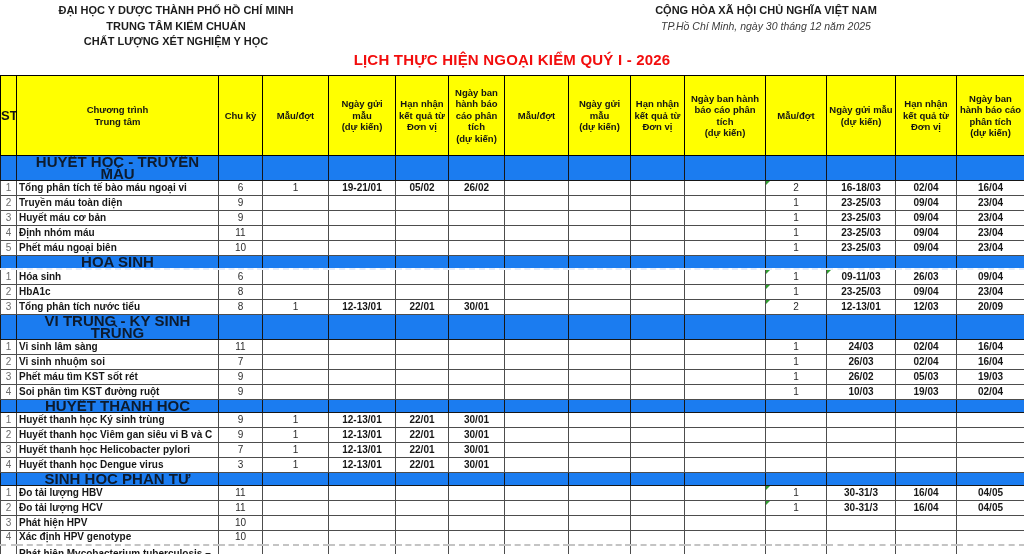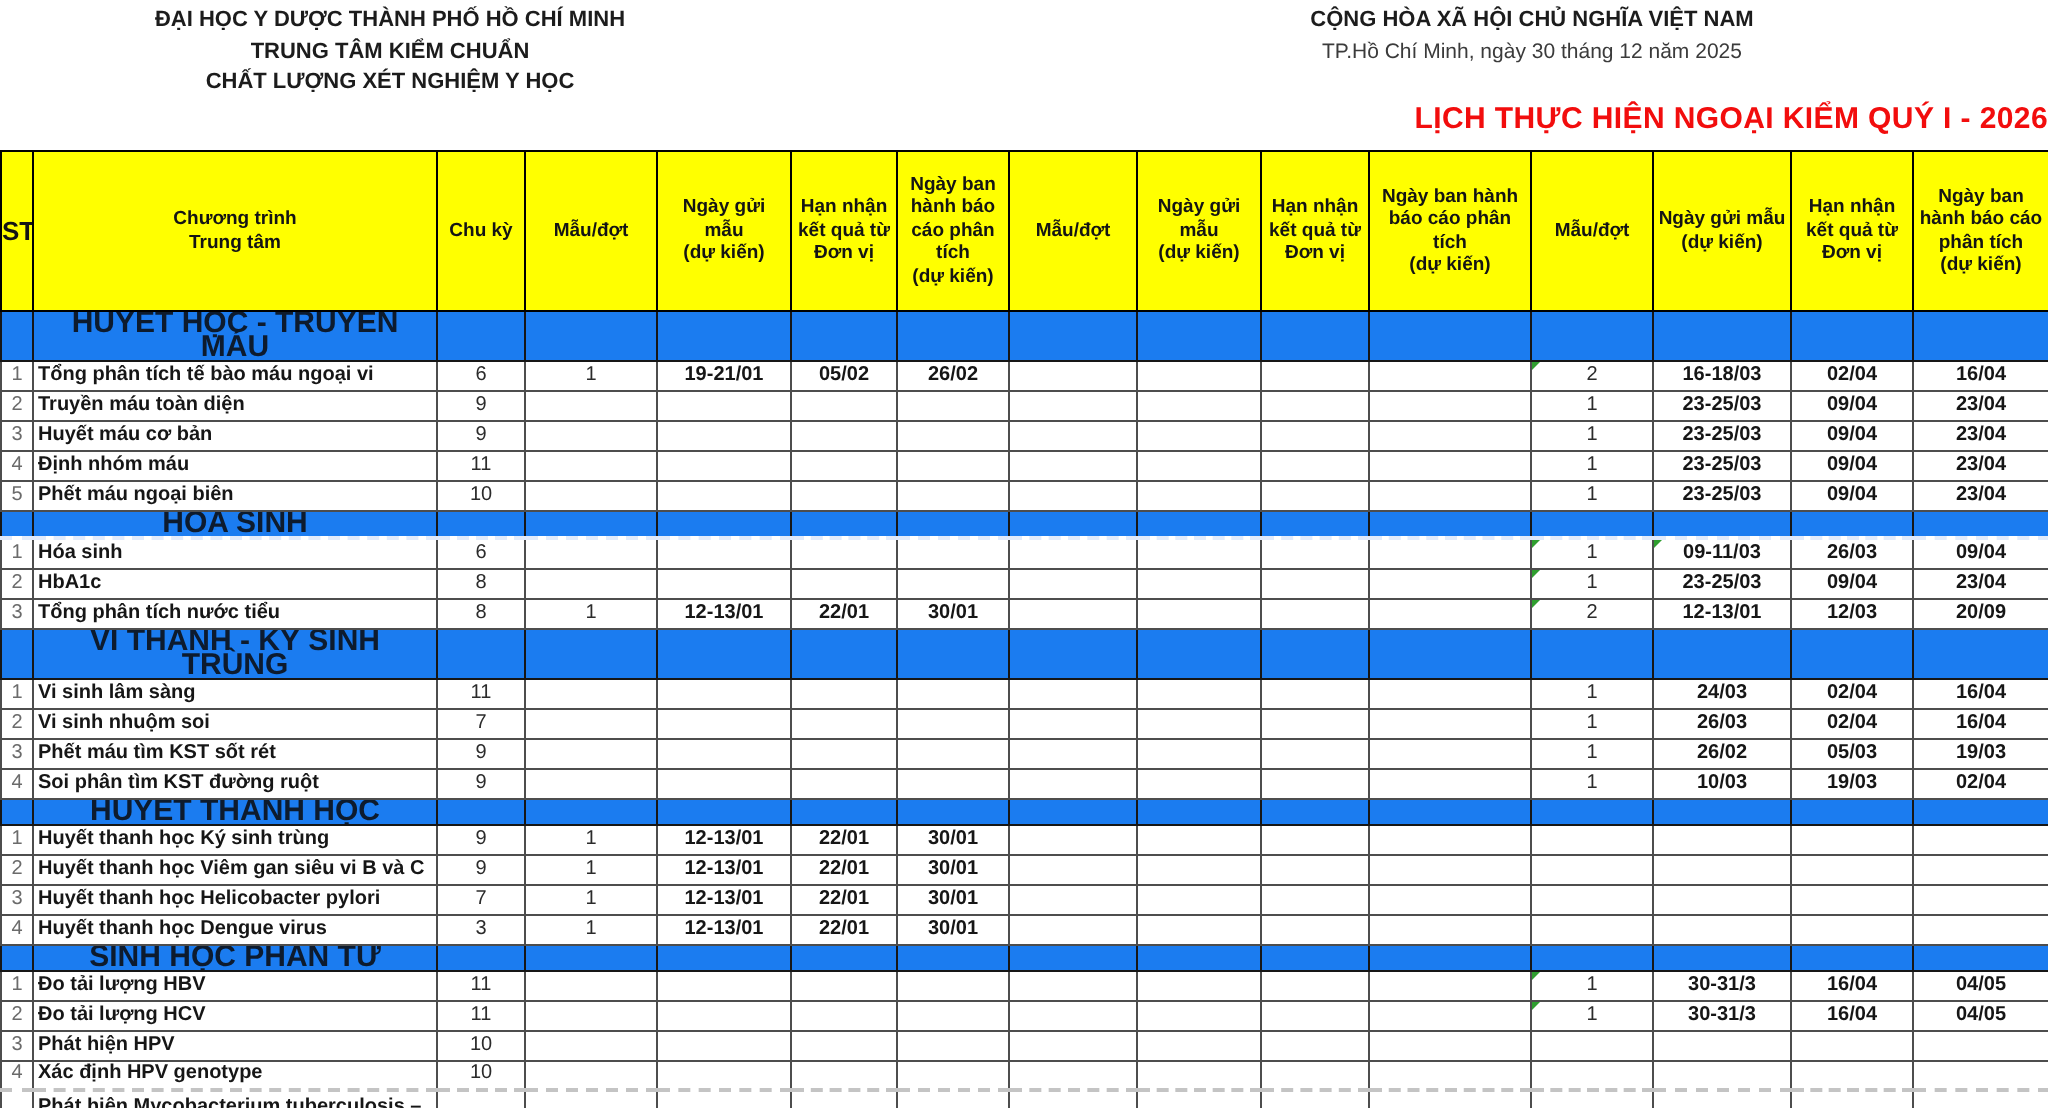--- a/index.html
+++ b/index.html
@@ -1,27 +1,27 @@
 <!DOCTYPE html>
 <html><head>
 <meta charset="utf-8">
 <style>
   html,body { margin:0; padding:0; background:#ffffff; }
   body { width:1024px; height:554px; font-family:"Liberation Sans", sans-serif; }
   .page { position:relative; width:1024px; height:554px; overflow:hidden; background:#fff; }
 
   
-  .org   { position:absolute; top:3px; left:39px;  width:312px; text-align:center;
+  .org   { position:absolute; top:3px; left:20px;  width:312px; text-align:center;
            font-weight:bold; font-size:11px; line-height:15.5px; color:#1c1c1c; }
   .state { position:absolute; top:3px; left:538px; width:456px; text-align:center;
            font-size:11px; line-height:15.5px; color:#1c1c1c; }
   .state .bold { font-weight:bold; }
-  .state .italic { font-weight:normal; font-size:10.5px; color:#3b3b3b; }
-
-  .doc-title { position:absolute; top:51px; left:0; width:100%; text-align:right;
+  .state .italic { font-style:italic; font-weight:normal; font-size:10.5px; color:#3b3b3b; }
+
+  .doc-title { position:absolute; top:51px; left:0; width:100%; text-align:center;
                font-weight:bold; font-size:15px; letter-spacing:.2px; color:#f20d0d; }
 
   
   table { position:absolute; top:75px; left:0; width:1024px;
           border-collapse:collapse; table-layout:fixed; border:1px solid #000; }
   th, td { border:1px solid #4d4d4d; padding:0 2px; overflow:hidden; box-sizing:border-box; }
   thead th { background:#ffff00; border-color:#000; height:80px;
              font-size:9.5px; font-weight:bold; color:#141414;
              text-align:center; vertical-align:middle; white-space:pre-line; line-height:11.5px; }
   thead th.c0 { font-size:13px; padding:0; }
@@ -274,21 +274,21 @@
           <td class="date"></td>
           <td class="date"></td>
           <td class="date"></td>
           <td class="sample flag">2</td>
           <td class="date">12-13/01</td>
           <td class="date">12/03</td>
           <td class="date">20/09</td>
         </tr>
         <tr class="section">
           <td></td>
-          <td class="sec-title">VI THANH - KÝ SINH TRÙNG</td>
+          <td class="sec-title">VI TRUNG - KÝ SINH TRÙNG</td>
           <td></td>
           <td></td>
           <td></td>
           <td></td>
           <td></td>
           <td></td>
           <td></td>
           <td></td>
           <td></td>
           <td></td>

